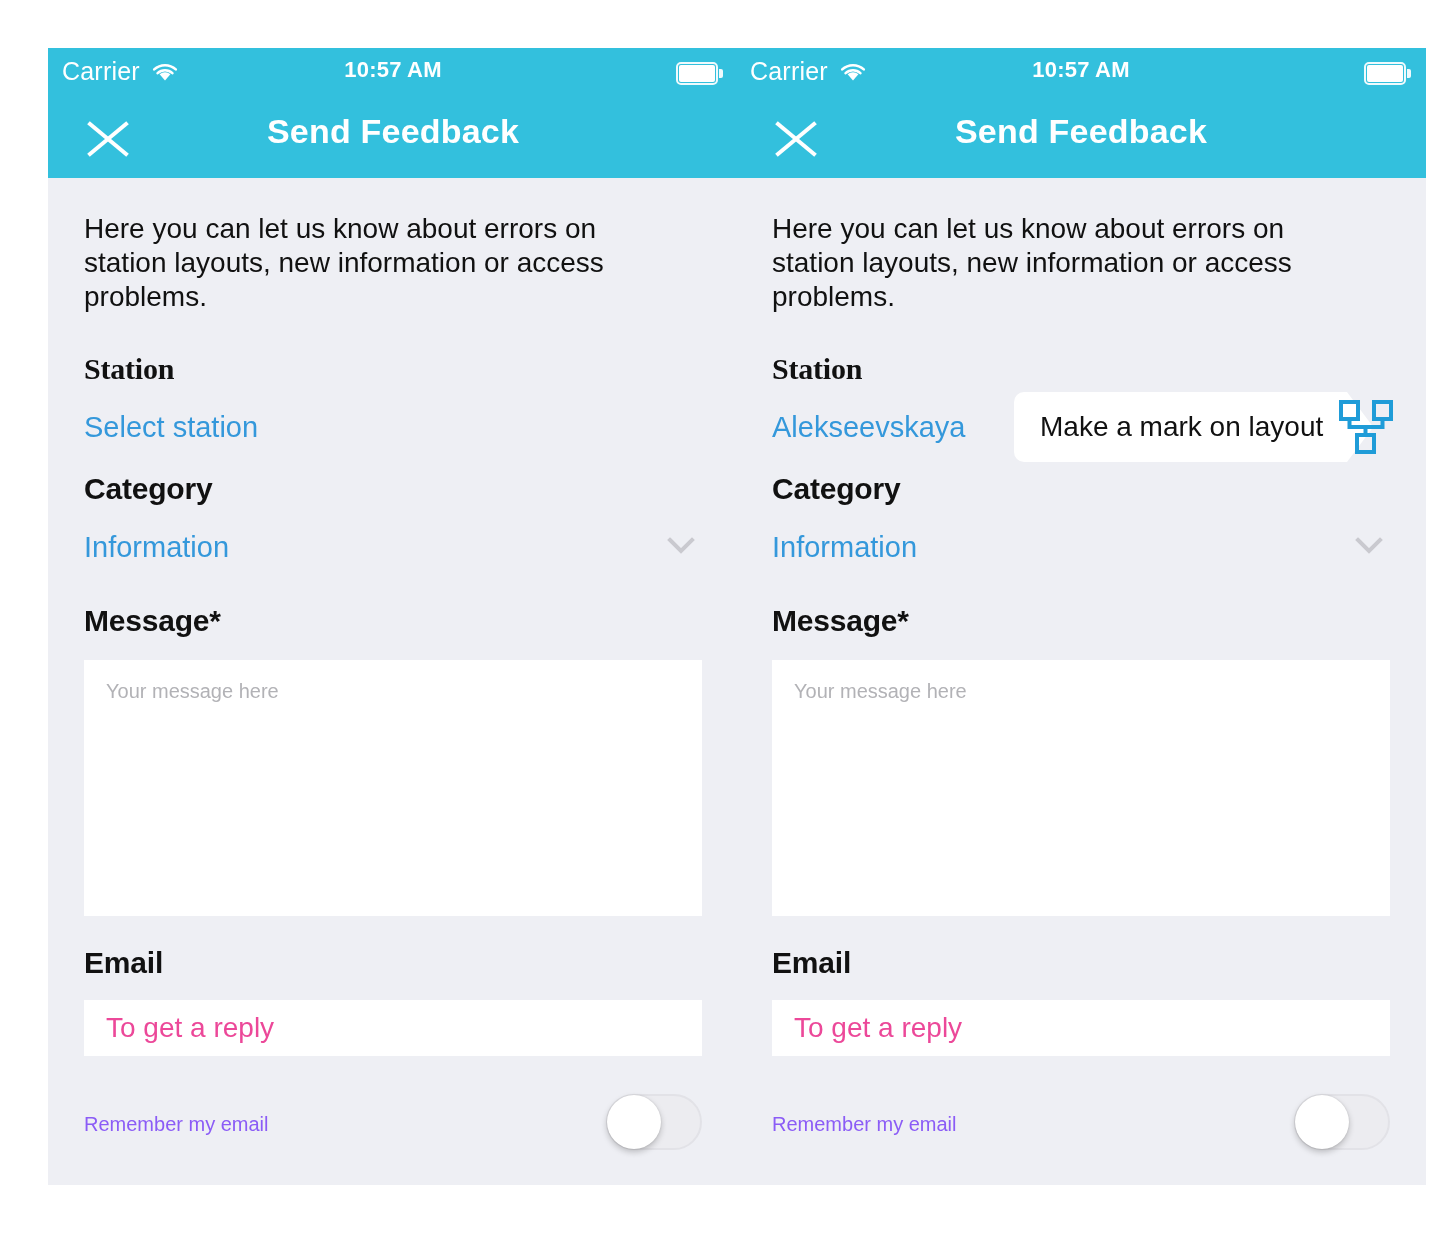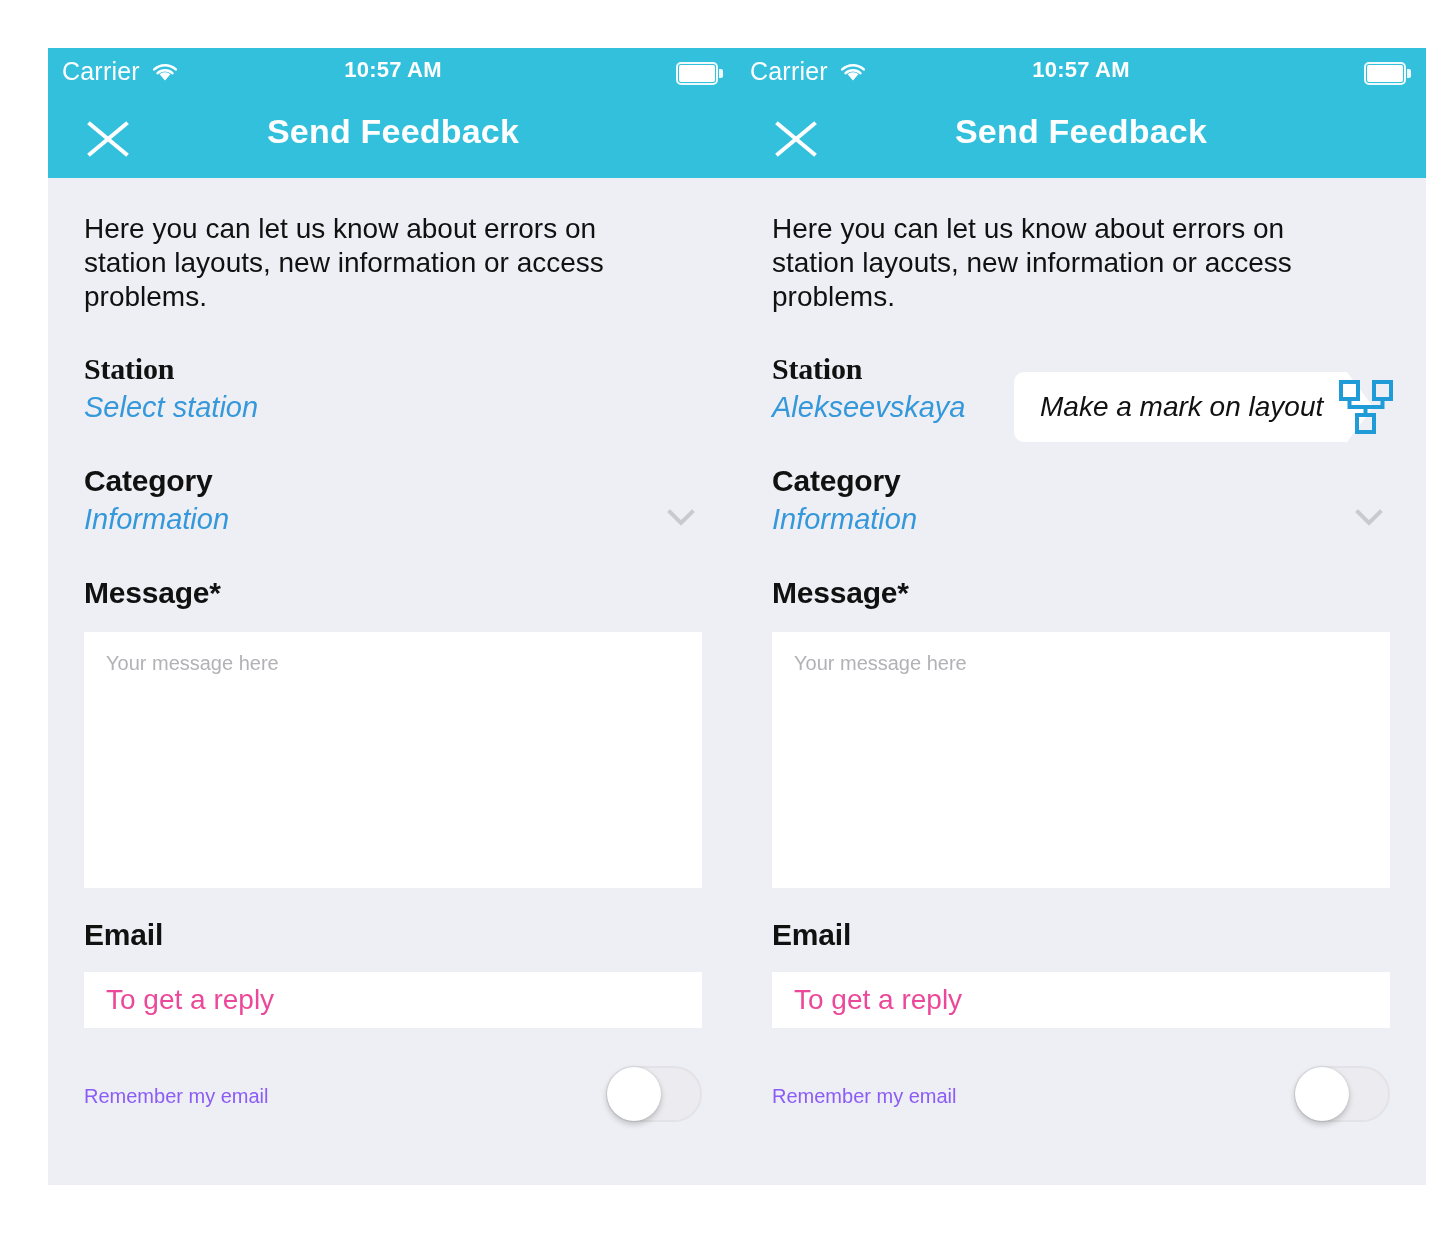--- a/index.html
+++ b/index.html
@@ -133,28 +133,28 @@
     max-width: 560px;
   }
 
   .section-label {
     font-size: 30px;
     font-weight: bold;
     color: #111111;
     letter-spacing: -0.2px;
   }
   .label-station  { margin-top: 38px; font-family: Liberation Serif, serif; }
-  .label-category { margin-top: 36px; }
+  .label-category { margin-top: 24px; }
   .label-message  { margin-top: 36px; }
   .label-email    { margin-top: 30px; }
 
   .field-row {
     position: relative;
+    margin-top: 20px;
     height: 42px;
-    font-style: italic;
   }
   .field-value {
     font-size: 29px;
     color: #3498db;
     line-height: 42px;
     cursor: pointer;
   }
   .chevron {
     position: absolute;
     right: 6px;

